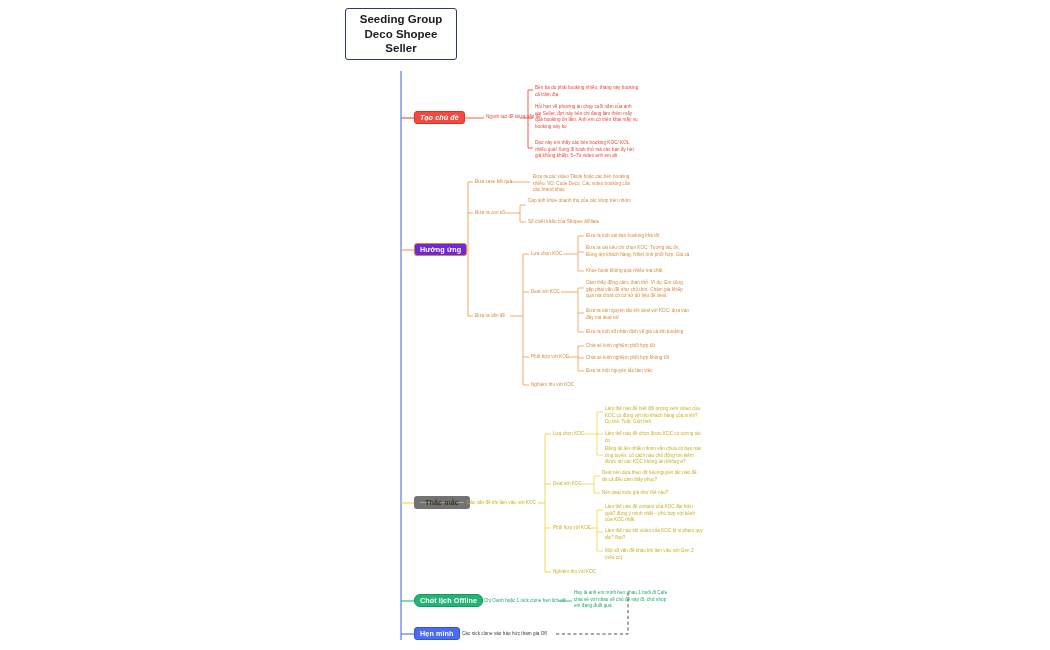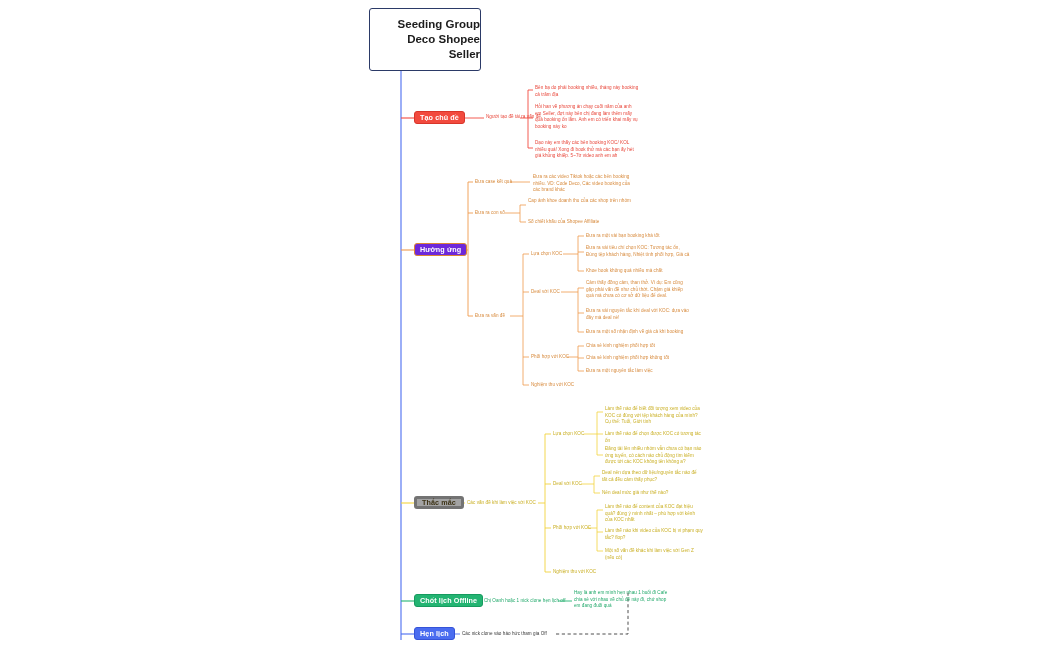--- a/index.html
+++ b/index.html
@@ -17,28 +17,27 @@
   }
   svg#wires {
     position: absolute; left: 0; top: 0;
     width: 1050px; height: 650px;
     pointer-events: none;
   }
   
   .root-node {
     position: absolute;
     left: 345px; top: 8px;
-    width: 112px; height: 63px;
+    width: 112px; height: 52px;
     border: 1.6px solid #2b3a67;
     border-radius: 3px;
     background: #ffffff;
     display: flex; flex-direction: column;
-    align-items: flex-end; justify-content: center;
+    align-items: center; justify-content: center;
     line-height: 1.28;
-    margin-left: 24px;
   }
   .root-node span {
     display: block;
     font-size: 11.5px;
     font-weight: bold;
     color: #1c1c1c;
     text-align: center;
     white-space: nowrap;
   }
   
@@ -49,21 +48,21 @@
     color: #ffffff;
     font-size: 7.2px;
     font-weight: bold;
     white-space: nowrap;
     padding: 0 5px;
     height: 13px;
     letter-spacing: .1px;
   }
   .pill.red    { background: #f24a3e; border: 1px solid #d8352a; }
   .pill.orange { background: #6d28d9; border: 1px solid #dd8533; }
-  .pill.yellow { background: #a3a3a3; border: 3px solid #737373; color: #3d3316; }
+  .pill.yellow { background: #a3a3a3; border: 6px solid #737373; color: #3d3316; }
   .pill.green  { background: #23b472; border: 1px solid #169b5f; }
   .pill.blue   { background: #4a6cf0; border: 1px solid #3553d8; }
 
   
   .node {
     position: absolute;
     font-size: 4.6px;
     line-height: 1.45;
     white-space: nowrap;
     letter-spacing: .05px;
@@ -168,21 +167,21 @@
 
     <path d="M556,634 L628,634 L628,592" stroke="#3a3a3a" stroke-width="0.9" fill="none" stroke-dasharray="3.2 2.6"></path>
   </svg>
 
   <div class="root-node">
     <span>Seeding Group</span>
     <span>Deco Shopee</span>
     <span>Seller</span>
   </div>
 
-  <div class="pill red" style="left:414px; top:111px;">Tạo chủ đề</div>
+  <div class="pill red" style="left:414px; top:111px;font-style:italic;">Tạo chủ đề</div>
 
   <div class="node c-red" style="left:486px; top:114px;">Người tạo đề tài ra vấn đề</div>
 
   <div class="node c-red wrap" style="left:535px; top:85px; width:104px;">Bên bạ do phải booking nhiều, tháng này booking cả trăm địa</div>
   <div class="node c-red wrap" style="left:535px; top:104px; width:104px;">Hỏi han về phương án chạy cuối năm của anh em Seller, đợt này bên chị đang làm thêm mấy quả booking ổn lắm. Anh em có triển khai mấy vụ booking này ko</div>
   <div class="node c-red wrap" style="left:535px; top:140px; width:104px;">Dạo này em thấy các bên booking KOC/ KOL nhiều quá! Xong đi book thử mà các bạn ấy hét giá khủng khiếp. 5~7tr video anh em ah</div>
 
   <div class="pill orange" style="left:414px; top:243px;">Hưởng ứng</div>
 
   <div class="node c-orange" style="left:475px; top:179px;">Đưa case kết quả</div>
@@ -224,23 +223,23 @@
   <div class="node c-yellow wrap" style="left:602px; top:470px; width:98px;">Deal nên dựa theo dữ liệu/nguyên tắc nào để tất cả đều cảm thấy phục?</div>
   <div class="node c-yellow wrap" style="left:602px; top:490px; width:98px;">Nên deal mức giá như thế nào?</div>
 
   <div class="node c-yellow" style="left:553px; top:525px;">Phối hợp với KOC</div>
   <div class="node c-yellow wrap" style="left:605px; top:504px; width:98px;">Làm thế nào để content của KOC đạt hiệu quả? đúng ý mình nhất – phù hợp với kênh của KOC nhất</div>
   <div class="node c-yellow wrap" style="left:605px; top:528px; width:98px;">Làm thế nào khi video của KOC bị vi phạm quy tắc? flop?</div>
   <div class="node c-yellow wrap" style="left:605px; top:548px; width:98px;">Một số vấn đề khác khi làm việc với Gen Z (nếu có)</div>
 
   <div class="node c-yellow" style="left:553px; top:569px;">Nghiệm thu với KOC</div>
 
-  <div class="pill green" style="left:414px; top:594px;">Chốt lịch Offline</div>
+  <div class="pill green" style="left:414px; top:594px;border-radius:6px;">Chốt lịch Offline</div>
 
   <div class="node c-green" style="left:484px; top:598px;">Chị Oanh hoặc 1 nick clone hẹn lịch off</div>
 
   <div class="node c-green wrap" style="left:574px; top:590px; width:100px;">Hay là anh em mình hẹn nhau 1 buổi đi Cafe chia sẻ với nhau về chủ đề này đi, chứ shop em đang đuối quá</div>
 
-  <div class="pill blue" style="left:414px; top:627px;">Hẹn lịch</div>
+  <div class="pill blue" style="left:414px; top:627px;">Hẹn mình</div>
 
   <div class="node c-dark" style="left:462px; top:631px;">Các nick clone vào háo hức tham gia Off</div>
 
 </div>
 
 </body></html>

